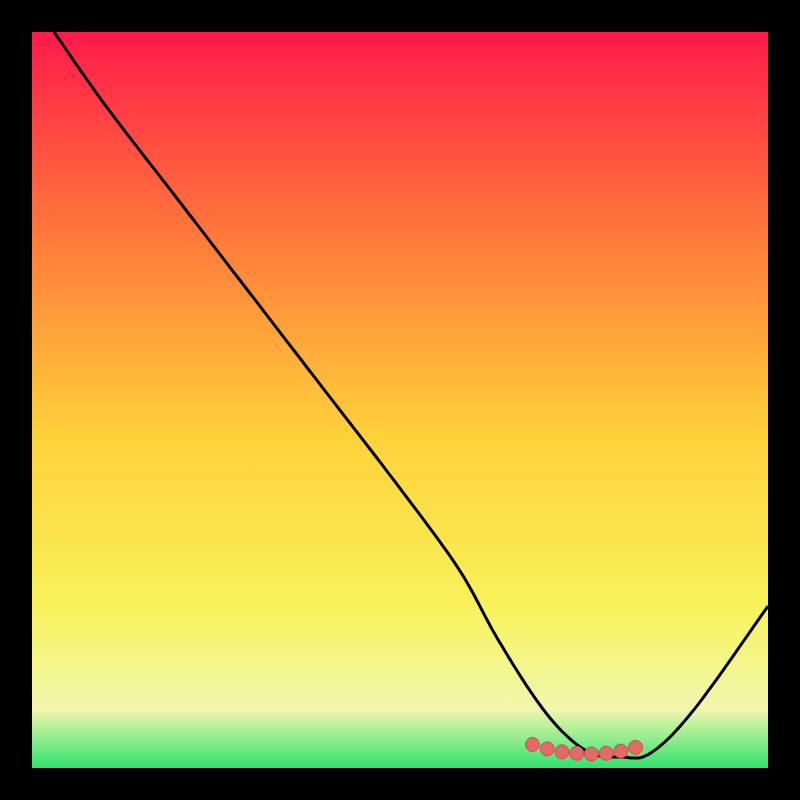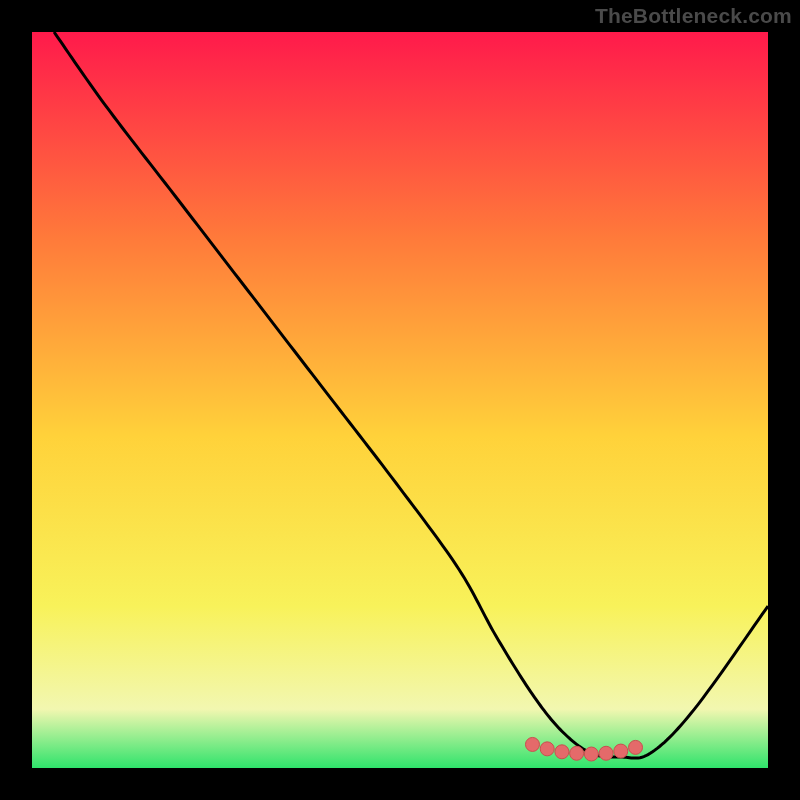--- a/index.html
+++ b/index.html
@@ -39,21 +39,20 @@
     display: block;
     width: 736px;
     height: 736px;
   }
 </style>
 </head>
 <body>
 
 <div class="frame">
 
-  <div class="watermark">TheBottleneck.com</div>
 
   <div class="plot-area">
     <svg viewBox="0 0 736 736">
       <defs>
         <linearGradient id="bg-grad" x1="0" y1="0" x2="0" y2="1">
         <stop offset="0%" stop-color="#ff1a4b"></stop>
             <stop offset="28%" stop-color="#ff7a3a"></stop>
             <stop offset="55%" stop-color="#ffd23a"></stop>
             <stop offset="78%" stop-color="#f8f25a"></stop>
             <stop offset="92%" stop-color="#f2f7b0"></stop>

